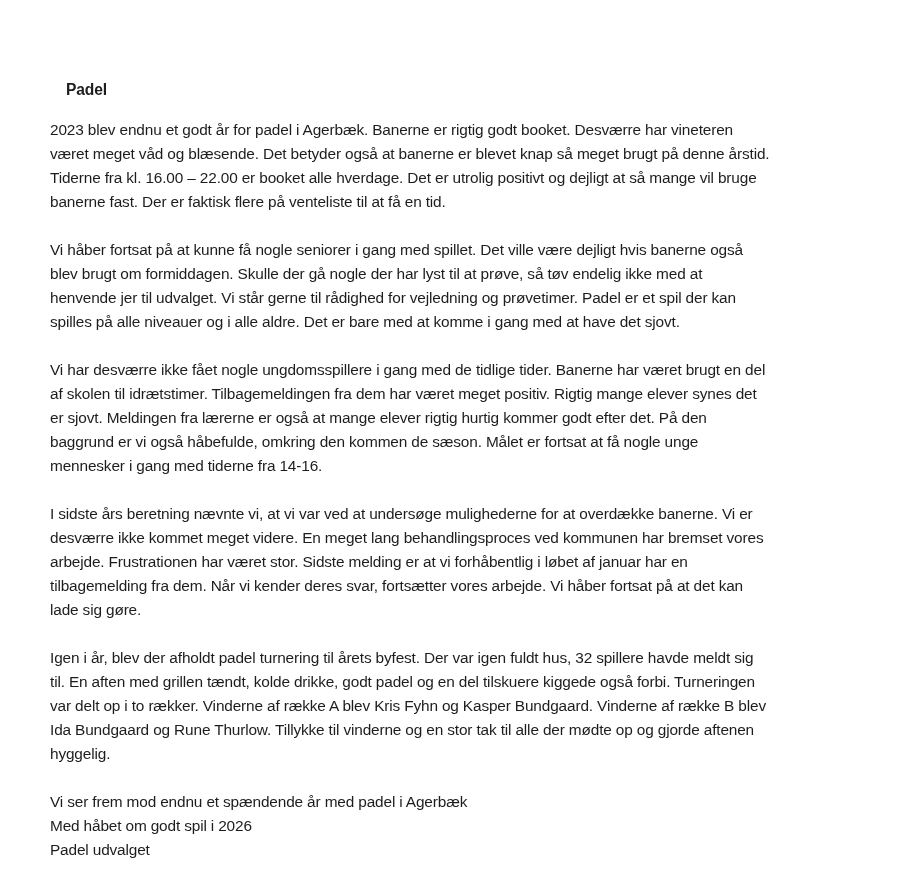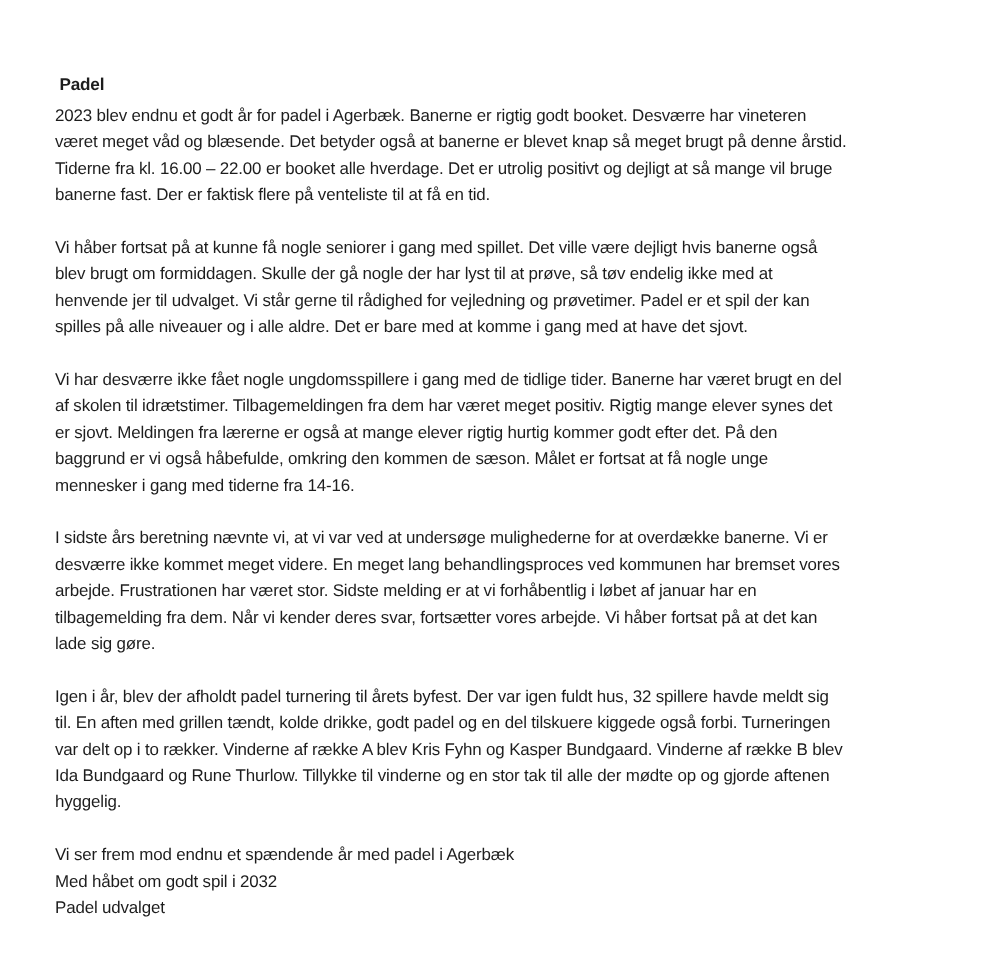--- a/index.html
+++ b/index.html
@@ -19,21 +19,21 @@
     left: 50px;
     top: 62px;
     width: 825px;
     font-family: "Liberation Sans", sans-serif;
     font-size: 15.4px;
     line-height: 24px;
     letter-spacing: -0.15px;
     color: #1d1d1d;
   }
   .doc-heading {
-    margin: 4px;
+    margin: 16px;
     font-size: 15.6px;
     font-weight: bold;
     line-height: 24px;
   }
   .doc-para {
     margin: 0 0 24px 0;
     white-space: pre-line;
   }
   .doc-para:last-child {
     margin-bottom: 0;
@@ -62,16 +62,16 @@
 desværre ikke kommet meget videre. En meget lang behandlingsproces ved kommunen har bremset vores
 arbejde. Frustrationen har været stor. Sidste melding er at vi forhåbentlig i løbet af januar har en
 tilbagemelding fra dem. Når vi kender deres svar, fortsætter vores arbejde. Vi håber fortsat på at det kan
 lade sig gøre.</p>
     <p class="doc-para">Igen i år, blev der afholdt padel turnering til årets byfest. Der var igen fuldt hus, 32 spillere havde meldt sig
 til. En aften med grillen tændt, kolde drikke, godt padel og en del tilskuere kiggede også forbi. Turneringen
 var delt op i to rækker. Vinderne af række A blev Kris Fyhn og Kasper Bundgaard. Vinderne af række B blev
 Ida Bundgaard og Rune Thurlow. Tillykke til vinderne og en stor tak til alle der mødte op og gjorde aftenen
 hyggelig.</p>
     <p class="doc-para">Vi ser frem mod endnu et spændende år med padel i Agerbæk
-Med håbet om godt spil i 2032
+Med håbet om godt spil i 2026
 Padel udvalget</p>
   </div>
 </div>
 
 </body></html>

